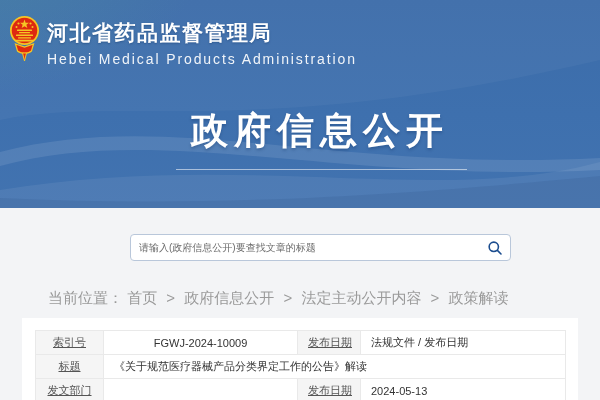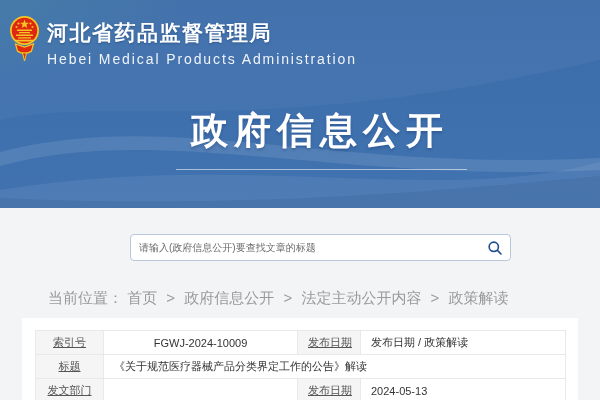--- a/index.html
+++ b/index.html
@@ -143,21 +143,21 @@
     <a>政策解读</a>
   </div>
 
   <div class="card">
     <table class="doc">
       <tbody>
           <tr>
         <td class="lbl col-l1">索引号</td>
         <td class="col-v1">FGWJ-2024-10009</td>
         <td class="lbl col-l2">发布日期</td>
-        <td class="col-v2">发布日期 / 政策解读</td>
+        <td class="col-v2">法规文件 / 发布日期</td>
       </tr>
       <tr>
         <td class="lbl">标题</td>
         <td colspan="3">《关于规范医疗器械产品分类界定工作的公告》解读</td>
       </tr>
       <tr>
         <td class="lbl">发文部门</td>
         <td></td>
         <td class="lbl">发布日期</td>
         <td>2024-05-13</td>

